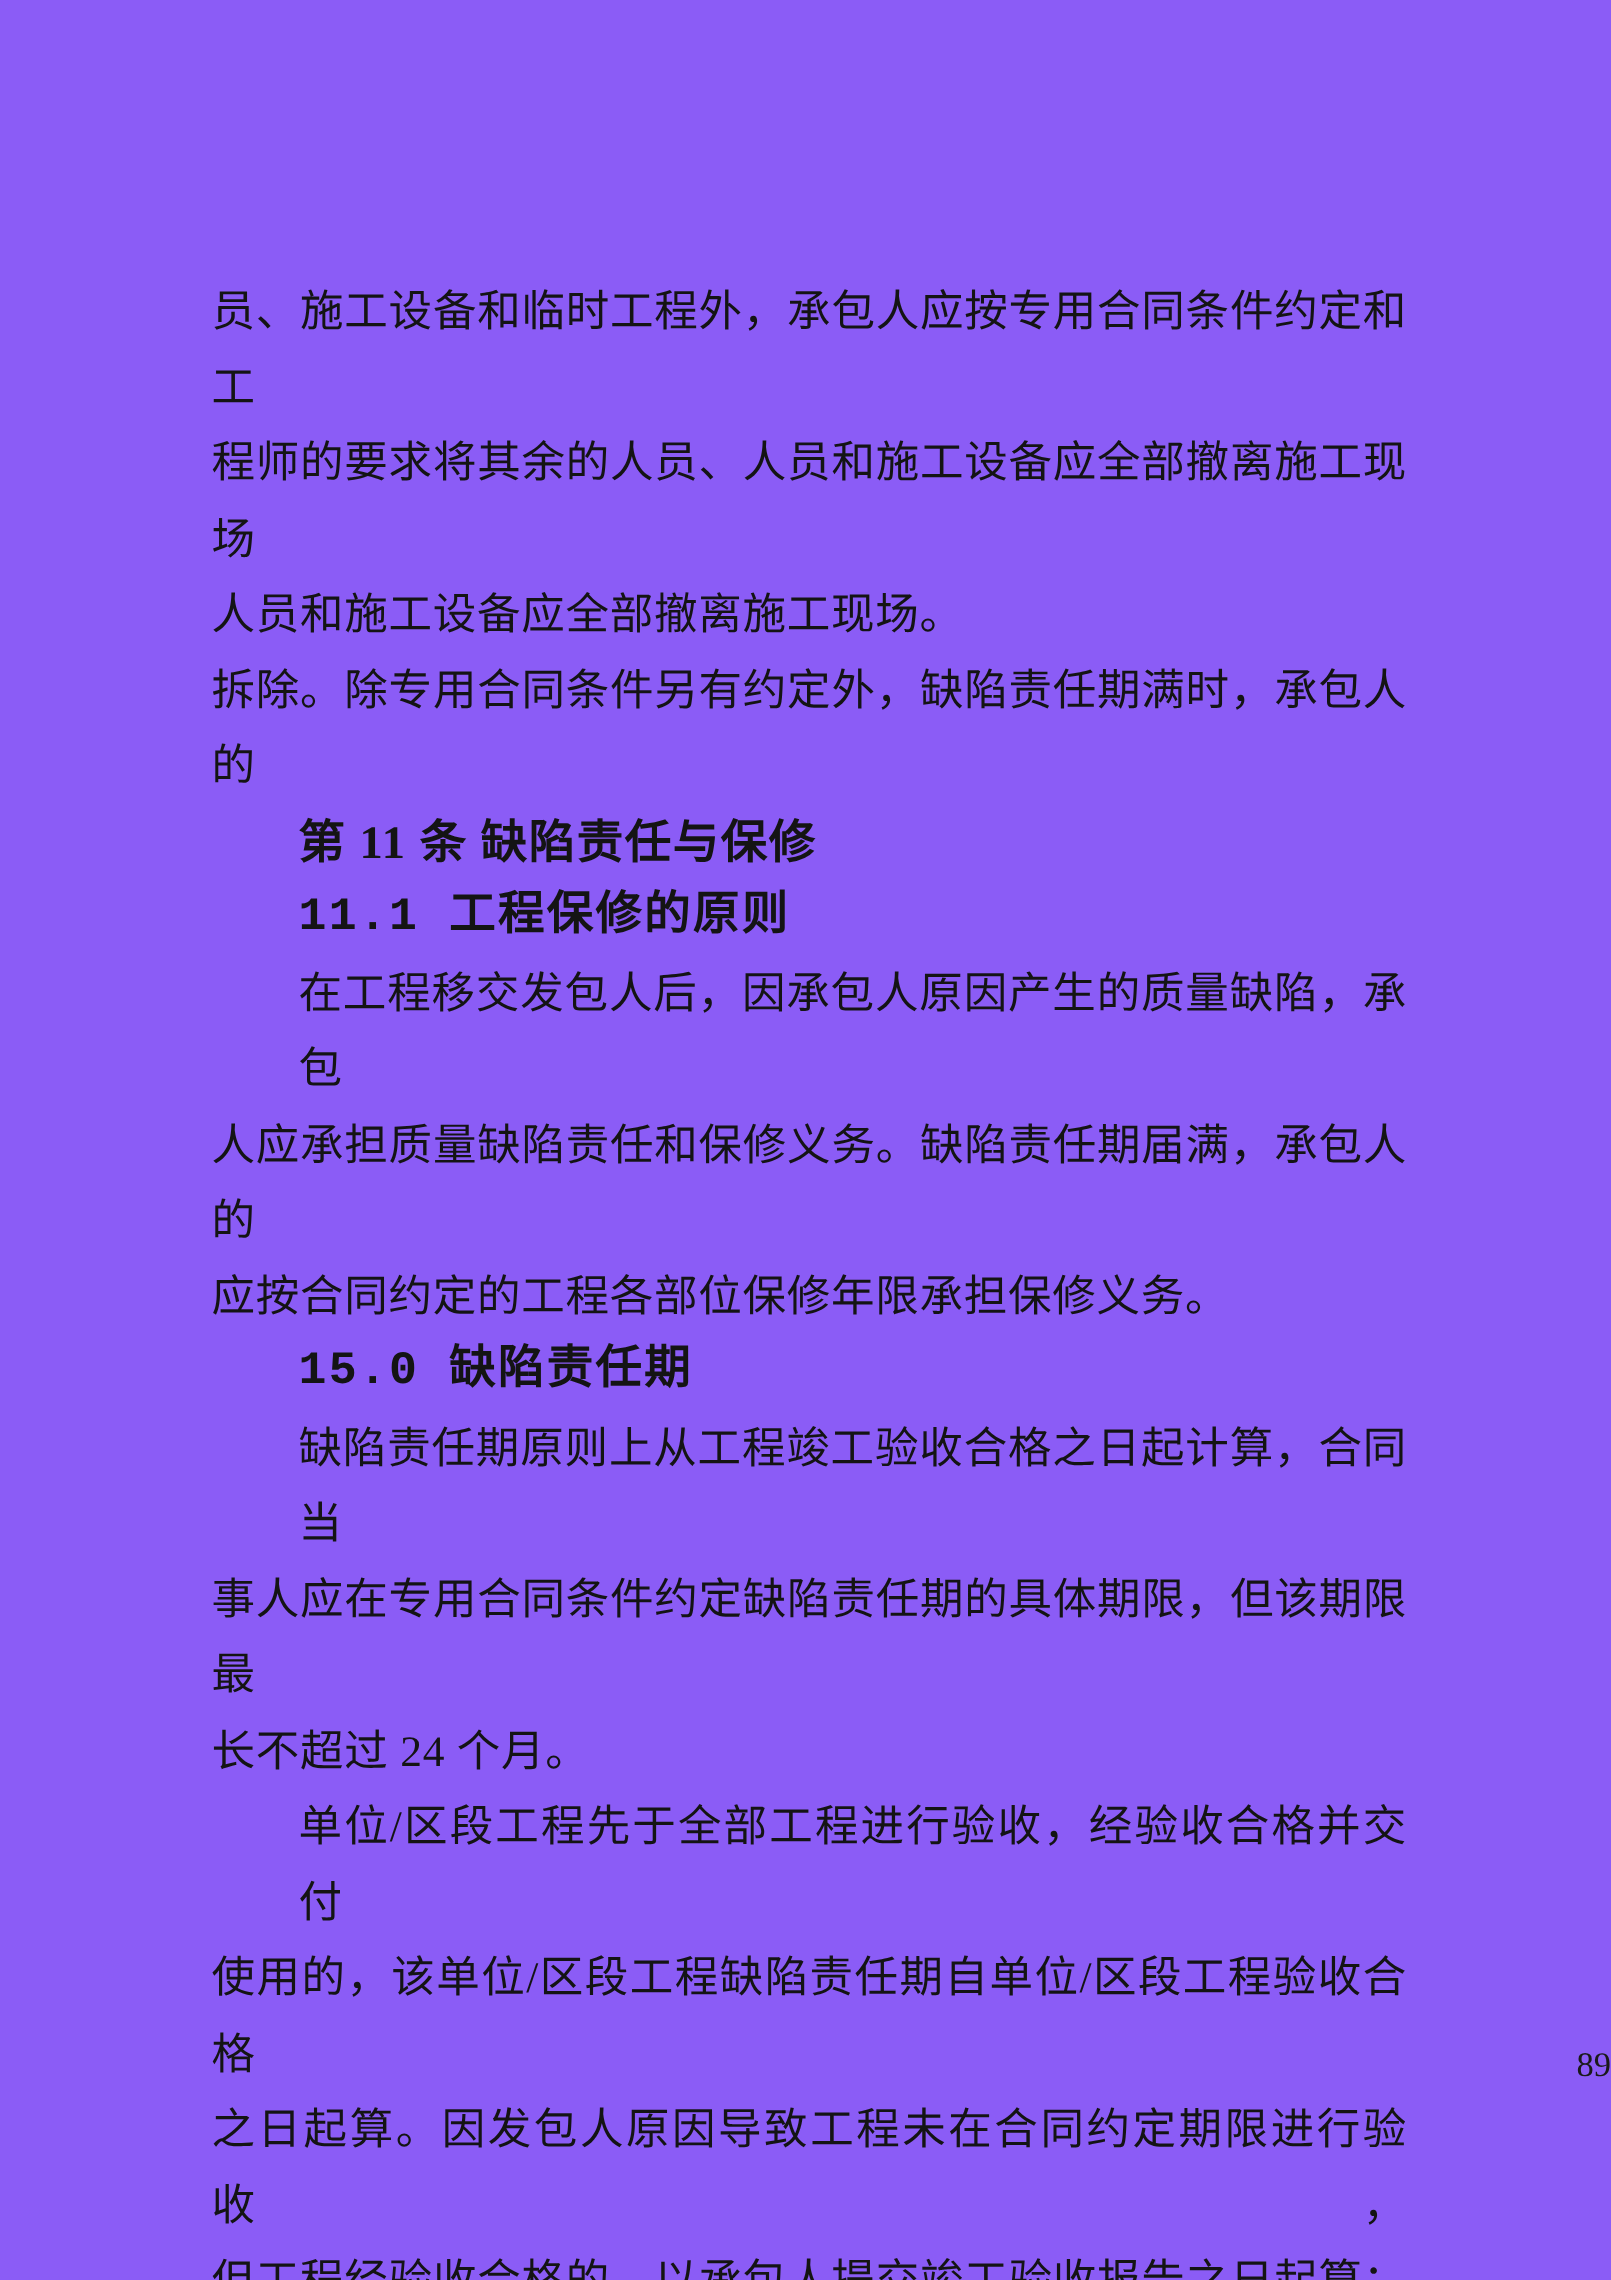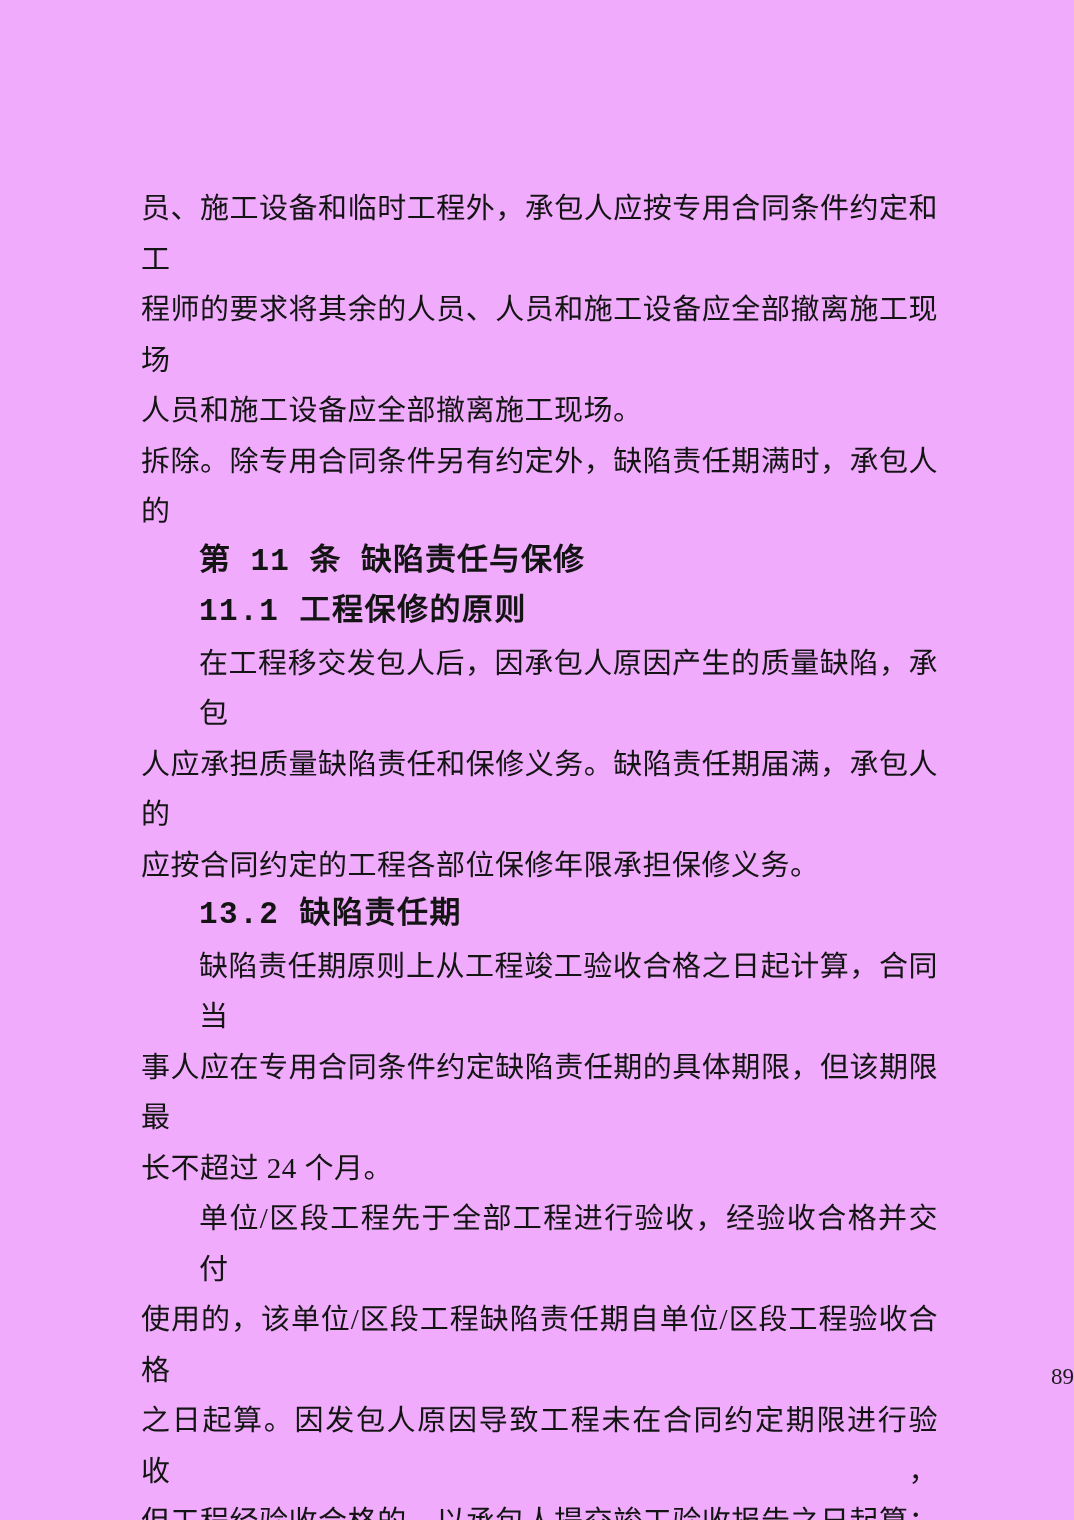--- a/index.html
+++ b/index.html
@@ -4,21 +4,21 @@
 <style>
   html, body {
     margin: 0;
     padding: 0;
     background: #ffffff;
   }
   .page {
     position: relative;
     width: 1074px;
     height: 1520px;
-    background: #f0abfc;
+    background: #8b5cf6;
     color: #141414;
     font-family: "Liberation Serif", "DejaVu Serif", serif;
     overflow: hidden;
   }
   .text-block {
     position: absolute;
     left: 141px;
     top: 183px;
     width: 797px;
   }
@@ -31,21 +31,21 @@
   
   .line.j {
     text-align: justify;
     text-align-last: justify;
     text-justify: inter-character;
   }
   .line.ind {
     padding-left: 58px;
   }
   .h-chapter {
-    font-family: Liberation Mono, monospace;
+    font-family: Liberation Serif, serif;
     font-weight: bold;
     font-size: 31px;
     line-height: 50.5px;
     padding-left: 58px;
     letter-spacing: 1px;
   }
   .h-section {
     font-family: Liberation Mono, monospace;
     font-weight: bold;
     font-size: 31px;
@@ -76,21 +76,21 @@
         <div class="line">人员和施工设备应全部撤离施工现场。</div>
         <div class="line j">拆除。除专用合同条件另有约定外，缺陷责任期满时，承包人的</div>
       </div>
       <div class="h-chapter">第 11 条 缺陷责任与保修</div>
       <div class="h-section">11.1 工程保修的原则</div>
       <div class="para">
         <div class="line j ind">在工程移交发包人后，因承包人原因产生的质量缺陷，承包</div>
         <div class="line j">人应承担质量缺陷责任和保修义务。缺陷责任期届满，承包人的</div>
         <div class="line">应按合同约定的工程各部位保修年限承担保修义务。</div>
       </div>
-      <div class="h-section">13.2 缺陷责任期</div>
+      <div class="h-section">15.0 缺陷责任期</div>
       <div class="para">
         <div class="line j ind">缺陷责任期原则上从工程竣工验收合格之日起计算，合同当</div>
         <div class="line j">事人应在专用合同条件约定缺陷责任期的具体期限，但该期限最</div>
         <div class="line">长不超过 24 个月。</div>
       </div>
       <div class="para">
         <div class="line j ind">单位/区段工程先于全部工程进行验收，经验收合格并交付</div>
         <div class="line j">使用的，该单位/区段工程缺陷责任期自单位/区段工程验收合格</div>
         <div class="line j">之日起算。因发包人原因导致工程未在合同约定期限进行验收，</div>
         <div class="line j">但工程经验收合格的，以承包人提交竣工验收报告之日起算；因</div>

